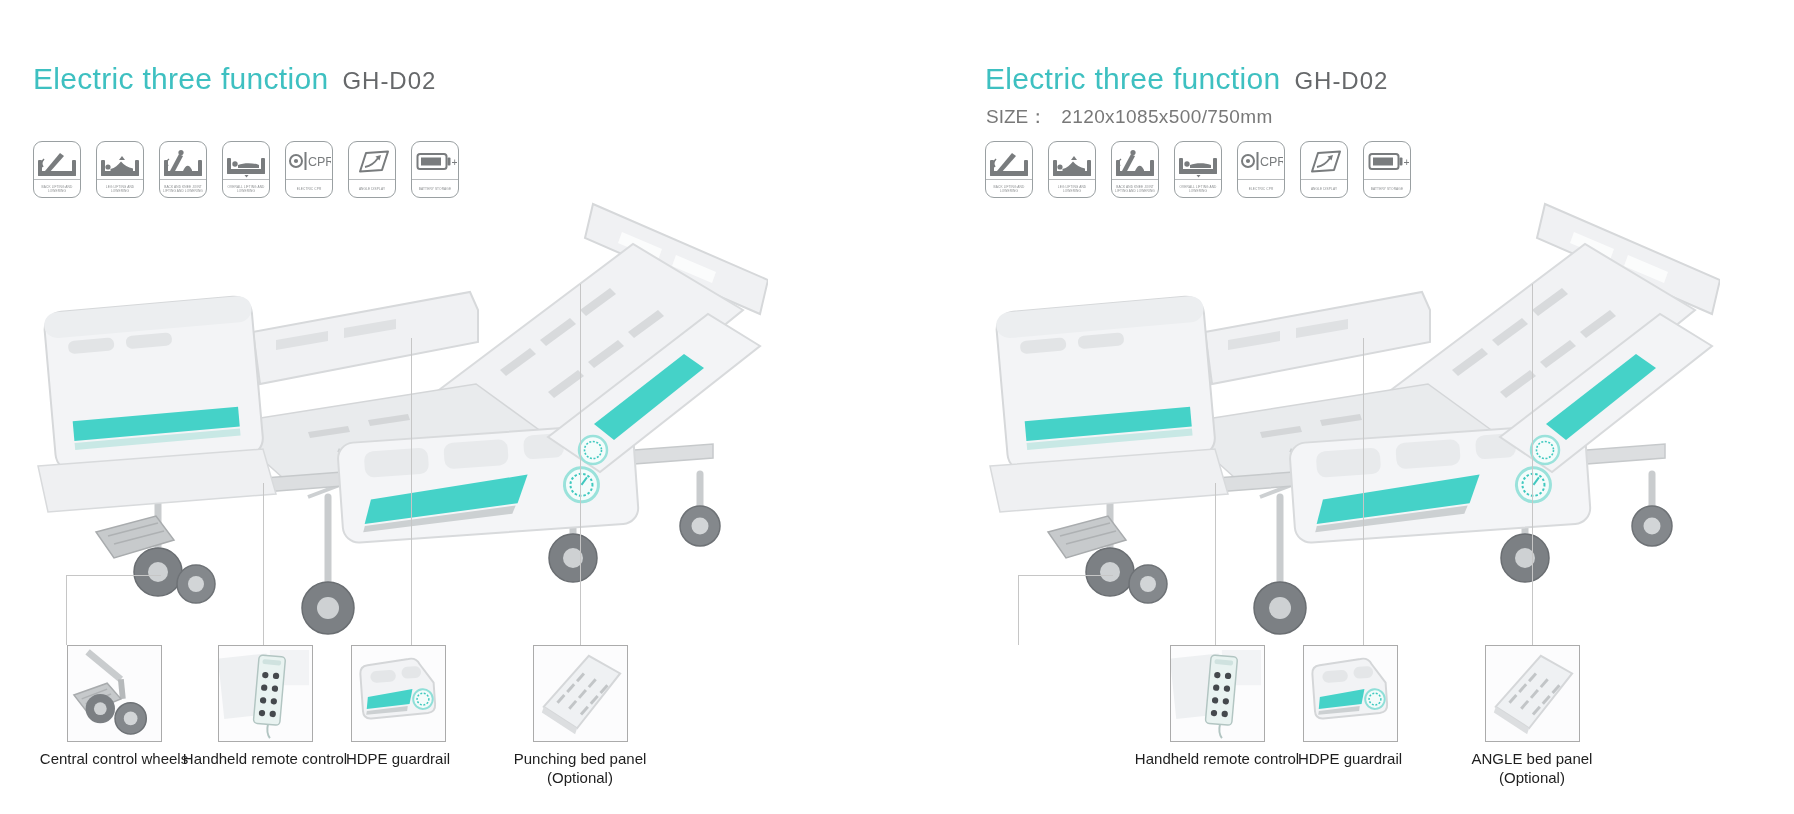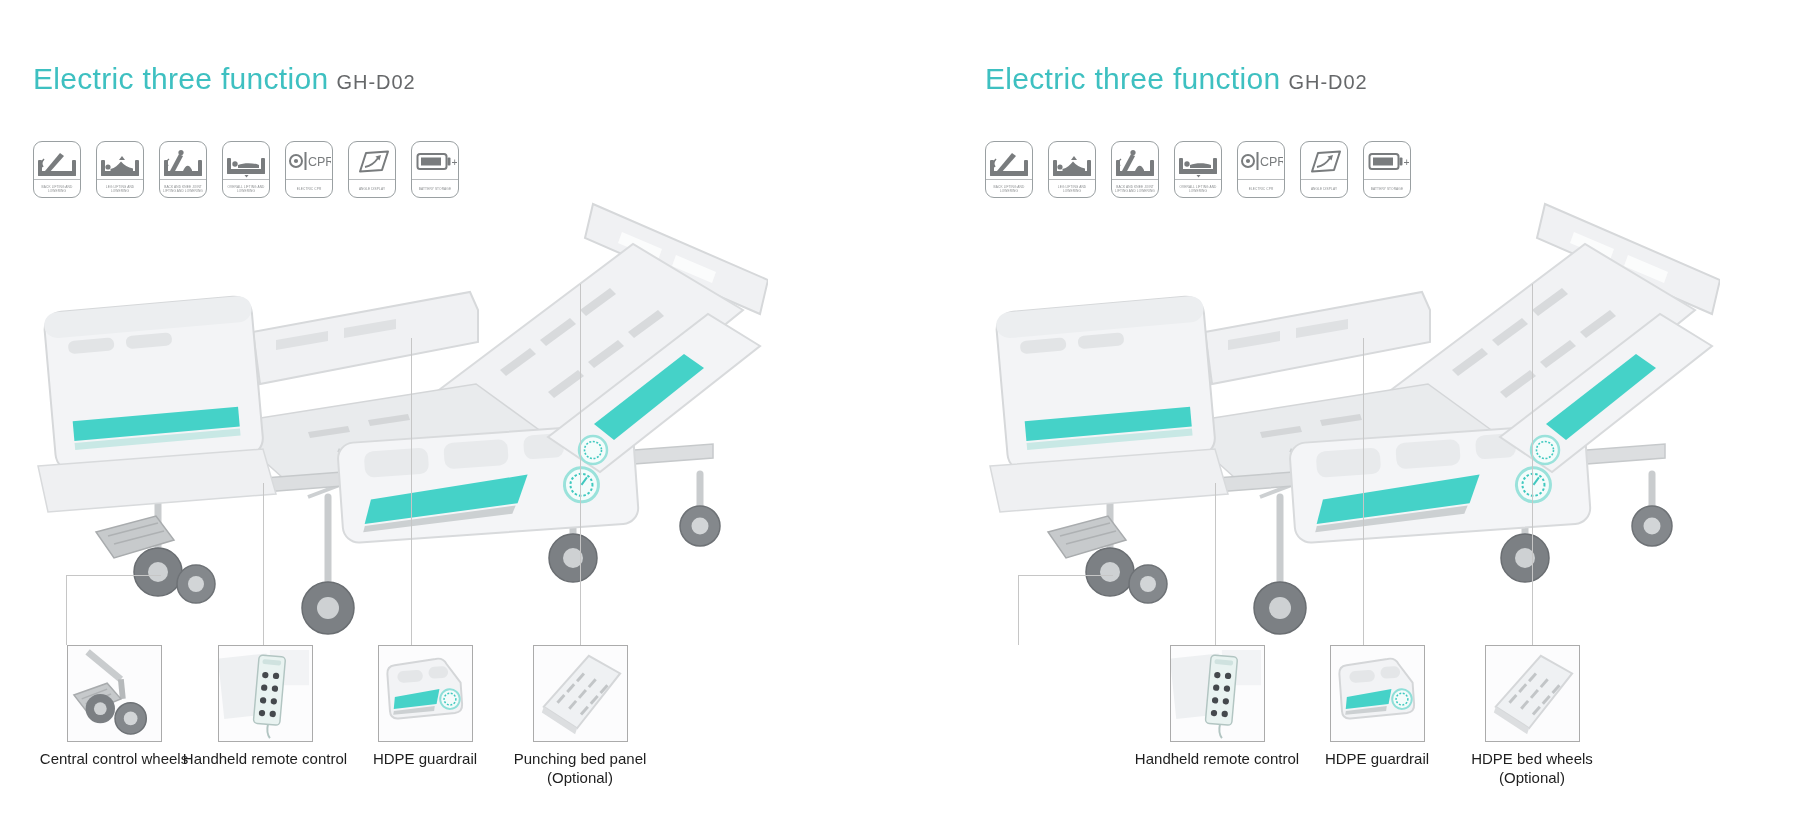--- a/index.html
+++ b/index.html
@@ -8,41 +8,41 @@
     --line-gray:#c6c6c6; --border-gray:#9aa0a2;
   }
   html,body{margin:0;padding:0;background:#fff;}
   .page{position:relative;width:1794px;height:814px;background:#fff;overflow:hidden;
         font-family:"Liberation Sans",sans-serif;}
   .panel{position:absolute;top:0;width:809px;height:814px;}
   #panel-0{left:33px;} #panel-1{left:985px;}
 
   .title-row{position:absolute;left:0;top:62px;white-space:nowrap;}
   .t-main{font-size:30px;color:var(--accent-teal);letter-spacing:.3px;margin-top:24px;}
-  .t-model{font-size:20px;color:var(--model-gray);margin-left:8px;letter-spacing:1px;}
+  .t-model{font-size:24px;color:var(--model-gray);margin-left:14px;letter-spacing:1px;}
   .size-row{position:absolute;left:1px;top:104px;font-size:19px;color:var(--size-gray);white-space:nowrap;}
   .s-label{margin-right:14px;}
   .s-value{letter-spacing:.4px;}
 
   .features{position:absolute;left:0;top:141px;display:flex;gap:15px;}
   .feature{width:48px;height:57px;border:1.5px solid var(--border-gray);border-radius:9px;
            background:#fff;box-sizing:border-box;display:flex;flex-direction:column;align-items:center;overflow:hidden;}
   .fpic{width:44px;height:36px;flex:0 0 auto;margin-top:1px;}
   .flabel{flex:1;width:100%;box-sizing:border-box;border-top:1px solid #b9bcbe;
           font-size:3.2px;line-height:1.25;color:#8a8d8f;text-align:center;
           display:flex;align-items:center;justify-content:center;padding:1px 2px;letter-spacing:.1px;}
 
   .bed{position:absolute;left:-25px;top:192px;width:760px;height:455px;}
   .bed svg{width:100%;height:100%;display:block;}
 
   .lead{position:absolute;background:var(--line-gray);}
 
   .details{position:absolute;left:0;top:645px;width:740px;height:160px;}
   .detail{position:absolute;top:0;width:200px;}
-  .detail.idx0{left:-19px;} .detail.idx1{left:132px;} .detail.idx2{left:292px;} .detail.idx3{left:447px;}
+  .detail.idx0{left:-19px;} .detail.idx1{left:132px;} .detail.idx2{left:265px;} .detail.idx3{left:447px;}
   .dbox{width:95px;height:97px;border:1px solid #ababab;background:#fff;margin:0 auto;box-sizing:border-box;overflow:hidden;}
   .dpic{width:100%;height:100%;display:block;}
   .dcap{margin-top:7px;text-align:center;font-size:15px;line-height:19px;color:var(--caption-color);}
 
   svg text{font-family:"Liberation Sans",sans-serif;}
 </style>
 </head>
 <body>
 
 <svg width="0" height="0" style="position:absolute" xmlns="http://www.w3.org/2000/svg" xmlns:xlink="http://www.w3.org/1999/xlink" aria-hidden="true">
@@ -397,20 +397,23 @@
             <div>(Optional)</div>
           </div>
         </div>
       </div>
   </section>
 
   <section class="panel" id="panel-1">
     <div class="title-row">
       <span class="t-main">Electric three function</span><span class="t-model">GH-D02</span>
     </div>
+    <div class="size-row">
+      <span class="s-label">SIZE：</span><span class="s-value">2120x1085x500/750mm</span>
+    </div>
 
     <div class="features">
 
         <div class="feature idx0">
           <svg class="fpic" viewBox="0 0 44 34">
             <use href="#icon-back-lift" xlink:href="#icon-back-lift"></use>
           </svg>
           <div class="flabel">BACK LIFTING AND LOWERING</div>
         </div>
 
@@ -496,20 +499,20 @@
           </div>
         </div>
 
         <div class="detail idx3">
           <div class="dbox">
             <svg class="dpic" viewBox="0 0 95 97">
               <use href="#thumb-panel-hdpe" xlink:href="#thumb-panel-hdpe"></use>
             </svg>
           </div>
           <div class="dcap">
-            <div>HDPE bed wheels</div>
+            <div>ANGLE bed panel</div>
             <div>(Optional)</div>
           </div>
         </div>
       </div>
   </section>
 
 </div>
 
 </body></html>

